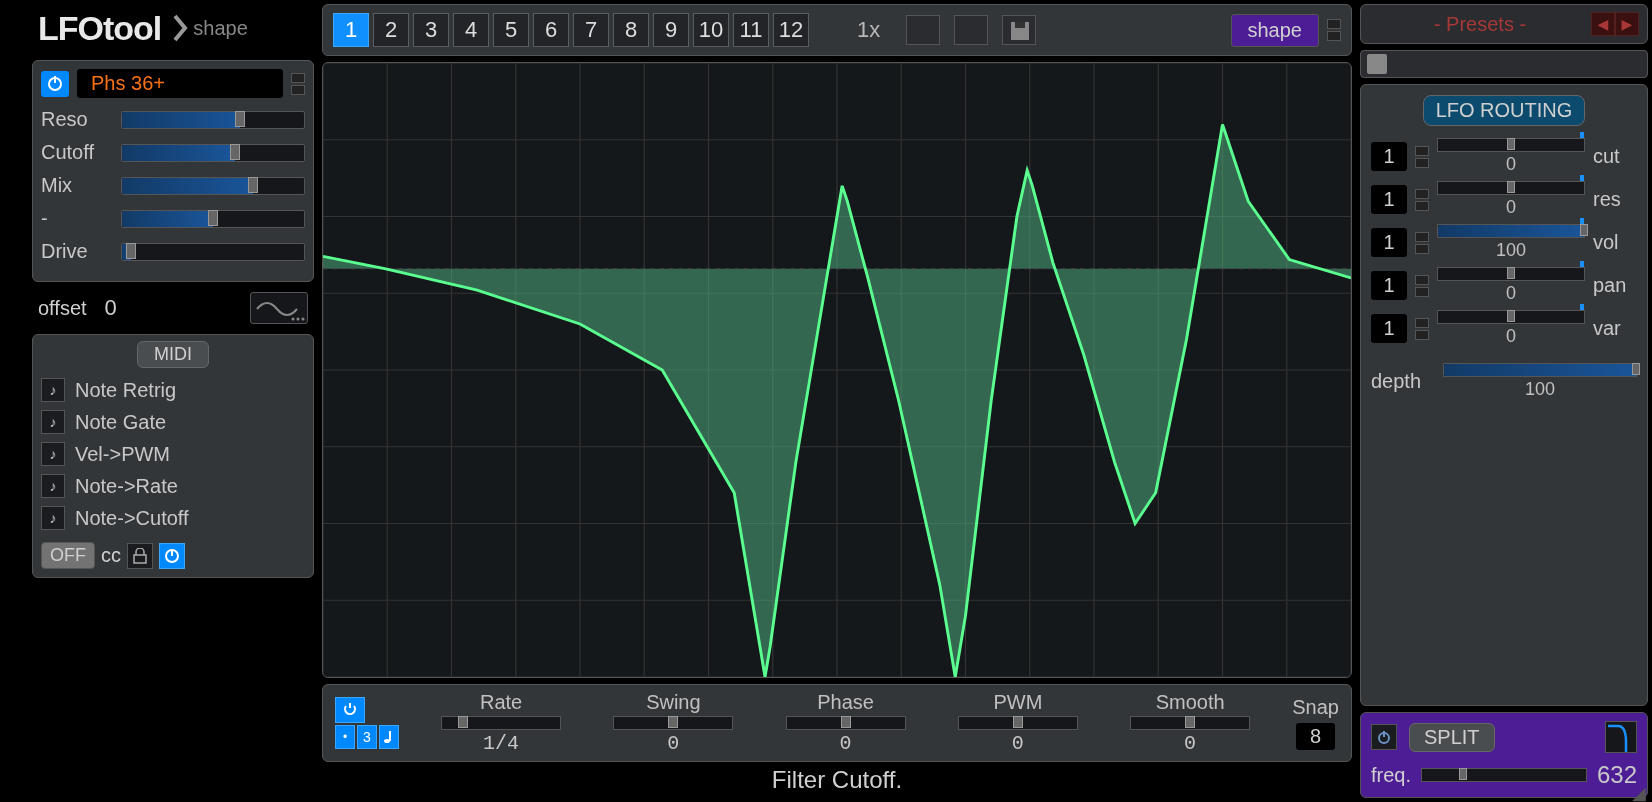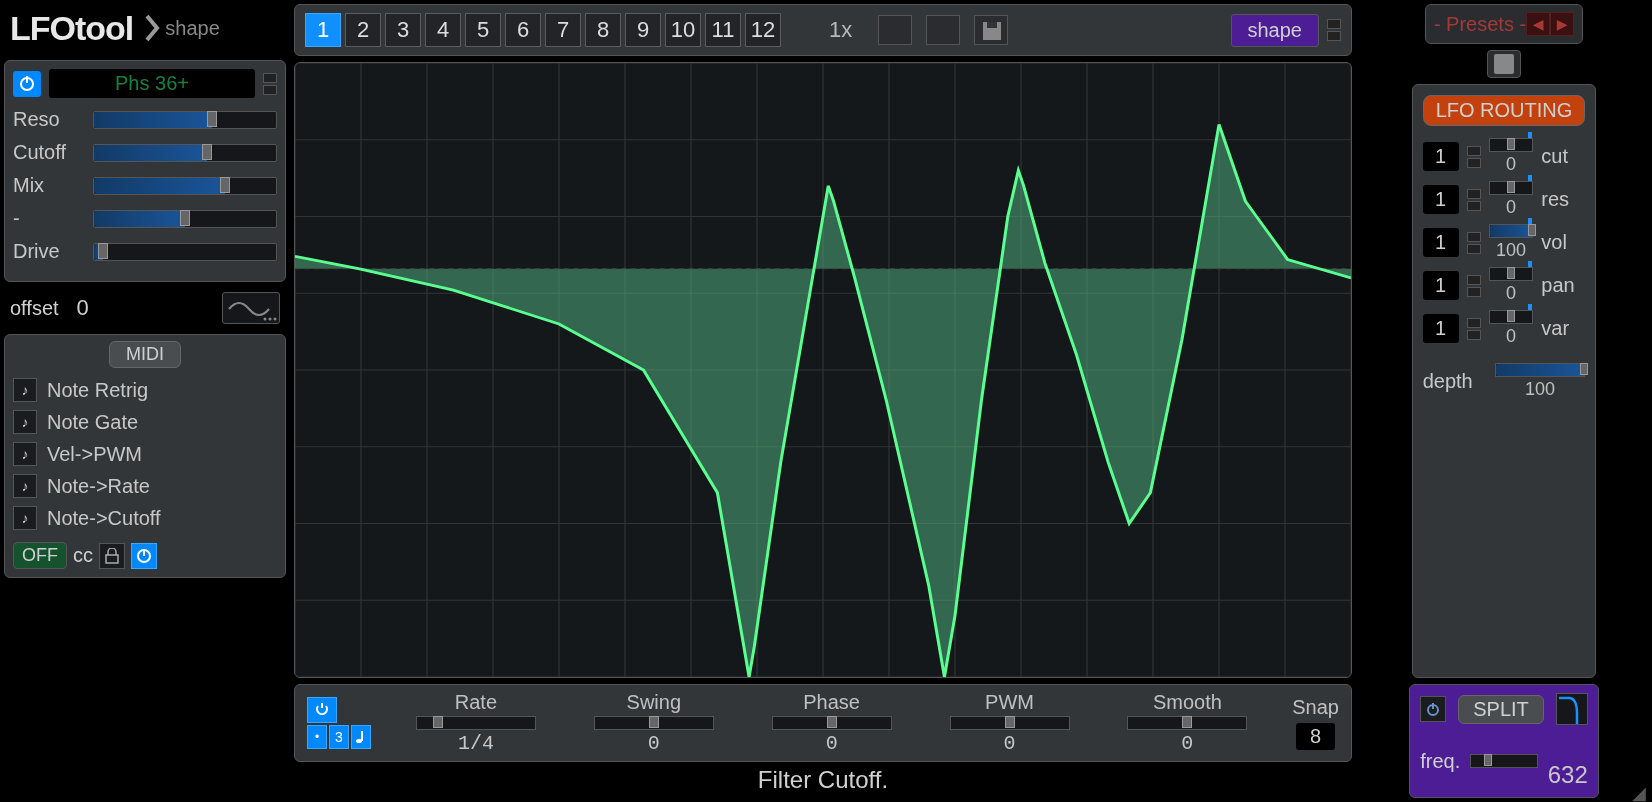--- a/index.html
+++ b/index.html
@@ -10,20 +10,21 @@
   font-size: 18px;
   width: 1652px;
   height: 802px;
   overflow: hidden;
   position: relative;
 }
 .app {
   display: flex;
   width: 100%;
   height: 100%;
+  padding-left: 28px;
 }
 .left-panel {
   width: 290px;
   display: flex;
   flex-direction: column;
 }
 .logo {
   display: flex;
   align-items: center;
   height: 56px;
@@ -77,25 +78,24 @@
   content: '';
   position: absolute;
   width: 2px;
   height: 7px;
   background: #fff;
   top: -3px;
   left: 4px;
 }
 .filter-type-box {
   background: #000;
-  color: #15803d;
+  color: #f97316;
   padding: 3px 14px;
   border-radius: 3px;
   flex: 1;
-  text-align: center;
   font-size: 20px;
 }
 .spinner {
   display: flex;
   flex-direction: column;
   gap: 2px;
 }
 .spinner-btn {
   width: 14px;
   height: 10px;
@@ -182,21 +182,21 @@
   font-size: 14px;
 }
 .midi-label { font-size: 20px; color: #c8c8c8; }
 .midi-bottom {
   display: flex;
   align-items: center;
   gap: 6px;
   margin-top: 8px;
 }
 .off-btn {
-  background: #14532d;
+  background: #737373;
   border: 1px solid #555;
   padding: 2px 8px;
   border-radius: 4px;
   font-size: 18px;
 }
 .small-icon-btn {
   width: 26px;
   height: 26px;
   background: #1a1c1f;
   border: 1px solid #555;
@@ -324,21 +324,20 @@
   font-size: 24px;
   color: #d0d0d0;
   padding: 4px;
 }
 
 .right-panel {
   width: 296px;
   display: flex;
   flex-direction: column;
   padding: 4px;
-  align-items: center;
 }
 .presets-bar {
   display: flex;
   align-items: center;
   background: #2a2c2f;
   border: 1px solid #555;
   border-radius: 6px;
   height: 40px;
   padding: 0 8px;
   margin-bottom: 6px;
@@ -374,21 +373,21 @@
 .disk-icon { width: 20px; height: 20px; background: #888; border-radius: 2px; }
 .routing-panel {
   background: #333639;
   border: 1px solid #555;
   border-radius: 6px;
   padding: 10px;
   flex: 1;
 }
 .routing-header {
   text-align: center;
-  background: #c2410c;
+  background: #0c4a6e;
   border: 1px solid #666;
   border-radius: 8px;
   padding: 3px 12px;
   margin: 0 auto 12px;
   width: fit-content;
   font-size: 20px;
 }
 .routing-row {
   display: flex;
   align-items: center;
@@ -465,21 +464,21 @@
   height: 32px;
   background: #15171a;
   border: 1px solid #555;
   margin-left: auto;
 }
 .freq-row {
   display: flex;
   align-items: center;
   gap: 10px;
 }
-.freq-val { margin-left: auto; font-size: 24px; color: #c8c8c8; margin-top: 28px; }
+.freq-val { margin-left: auto; font-size: 24px; color: #c8c8c8; }
 .resize-grip {
   position: absolute;
   bottom: 2px;
   right: 2px;
   width: 18px;
   height: 18px;
   color: #555;
   font-size: 18px;
 }
 </style>

